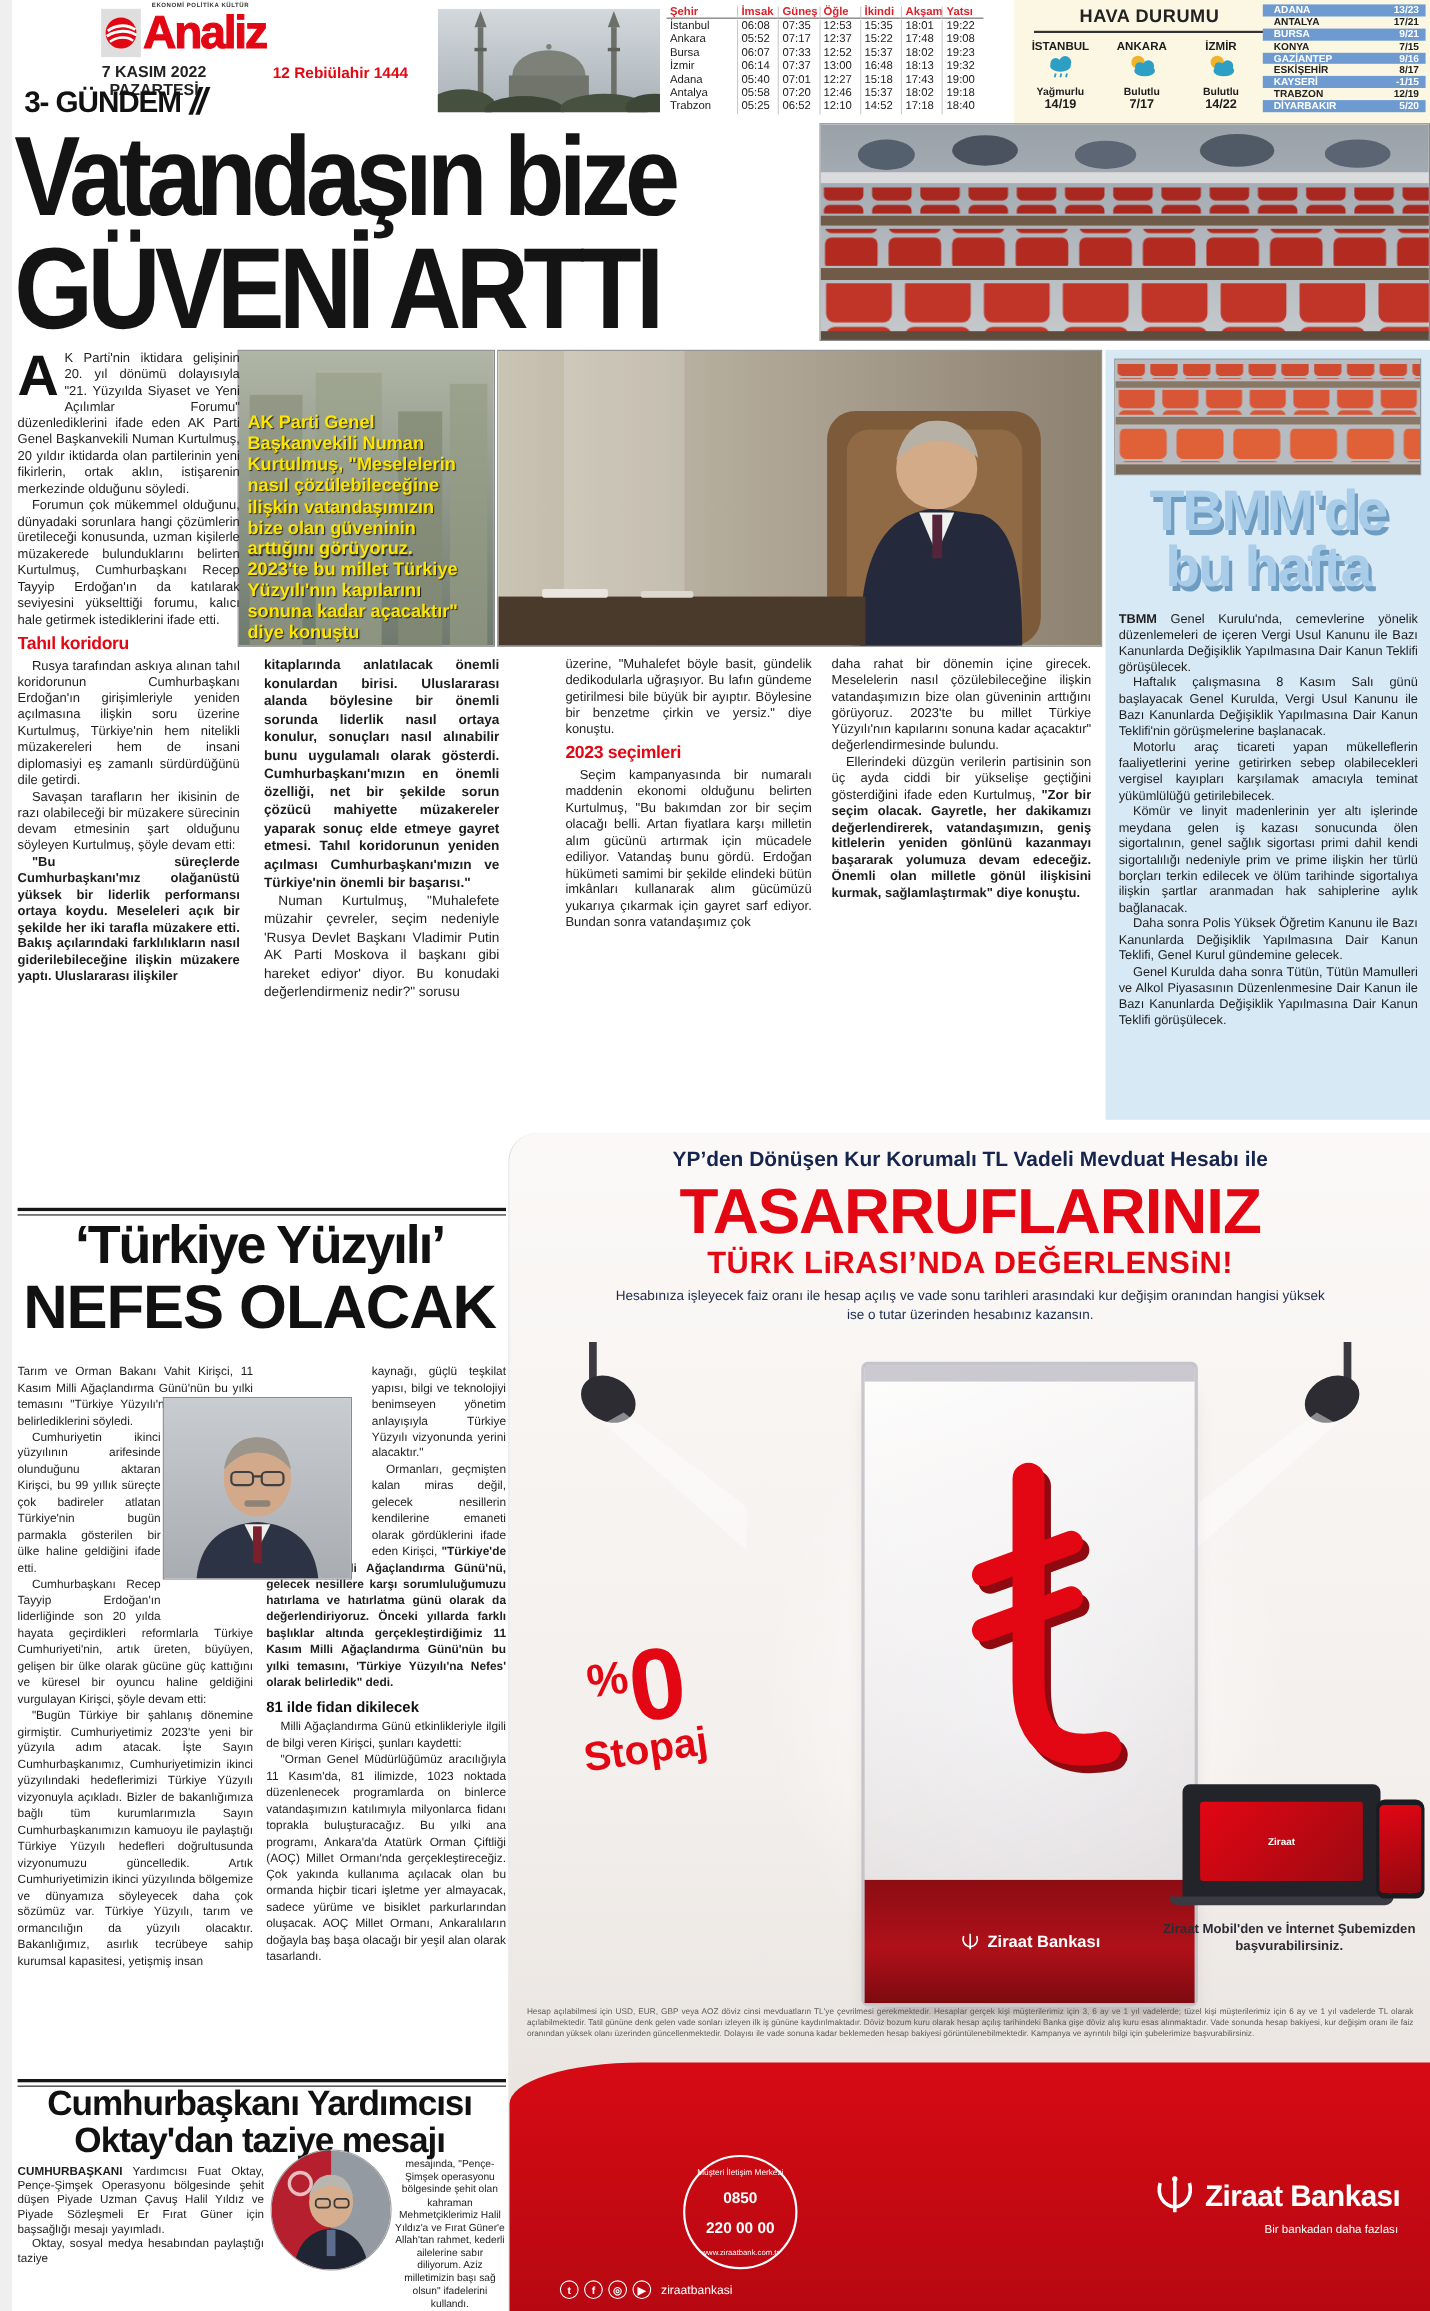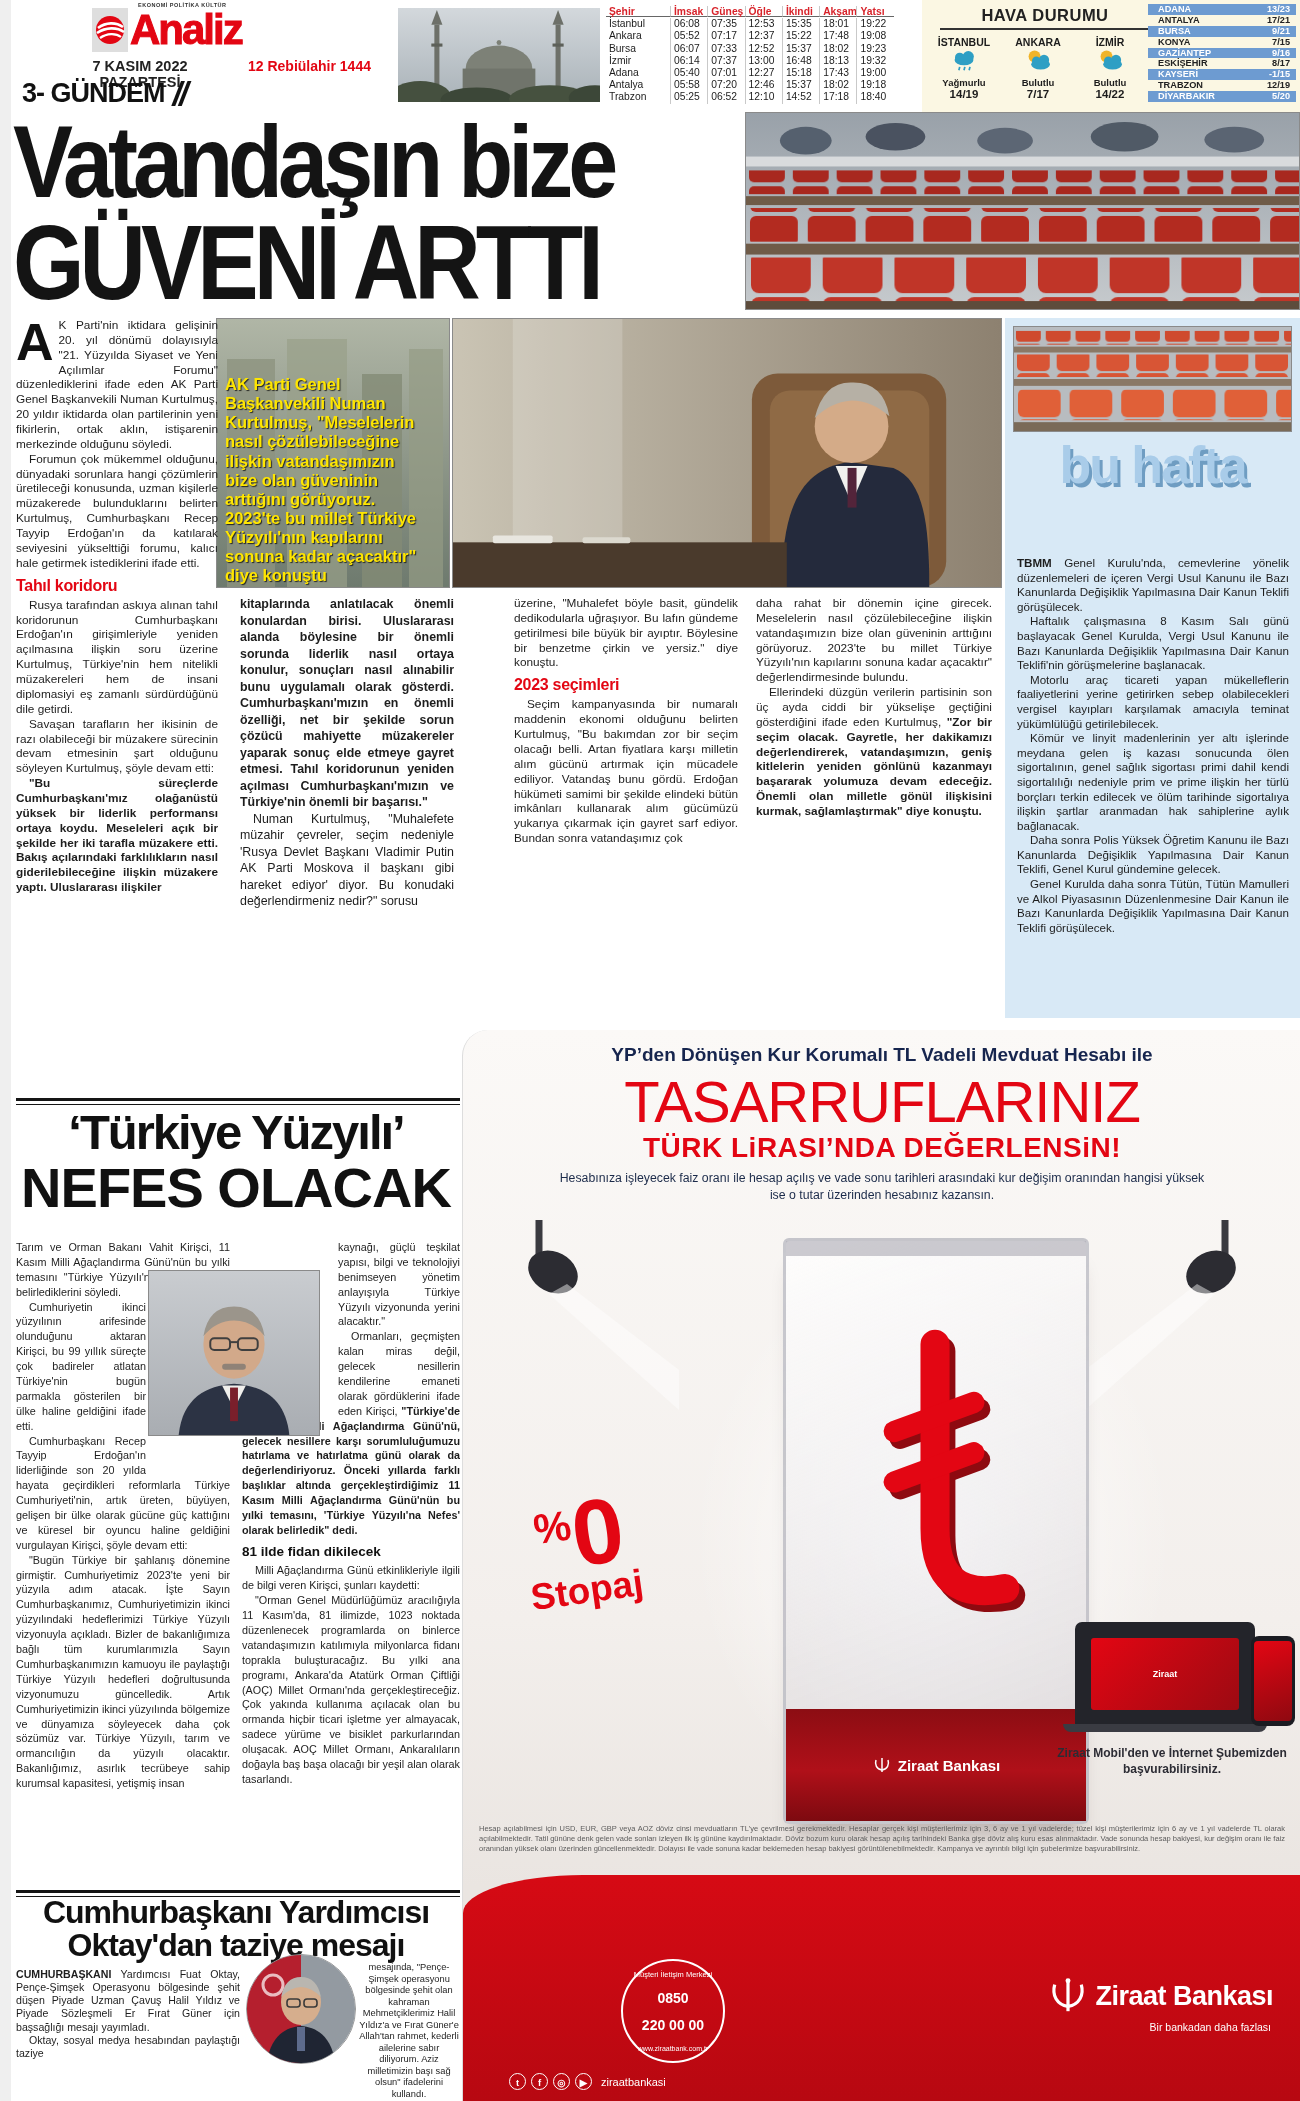--- a/index.html
+++ b/index.html
@@ -81,21 +81,21 @@
       line-height:1.04;color:#111;letter-spacing:-1px;}
   .ccol1{font-size:10.6px;line-height:1.24;}
   .ccol2{font-size:9.3px;line-height:1.24;text-align:center;}
   .cphoto{left:246px;top:1954px;width:108px;height:108px;border-radius:50%;overflow:hidden;border:1px solid #999;}
 
   
   .ad{left:462px;top:1030px;width:838px;height:1071px;overflow:hidden;
       background:linear-gradient(180deg,#fbf9f7 0%,#f3efec 55%,#eae5e1 80%);
       border-top-left-radius:26px;border-left:1px solid #ddd;}
   .ad-kicker{top:14px;width:100%;text-align:center;font-size:19px;font-weight:bold;color:#16254e;}
-  .ad-title{top:38px;width:100%;text-align:center;font-size:58px;font-weight:normal;color:#e30613;letter-spacing:-1px;}
+  .ad-title{top:38px;width:100%;text-align:center;font-size:58px;font-weight:bold;color:#e30613;letter-spacing:-1px;}
   .ad-sub{top:102px;width:100%;text-align:center;font-size:28px;font-weight:bold;color:#e30613;letter-spacing:.5px;}
   .ad-desc{top:140px;left:90px;width:658px;text-align:center;font-size:12.3px;line-height:1.35;color:#1c2b4a;}
   .glow{left:230px;top:220px;width:480px;height:570px;
         background:radial-gradient(closest-side,rgba(255,255,255,.95),rgba(255,255,255,0));}
   .case{left:320px;top:208px;width:300px;height:580px;border:3px solid rgba(190,190,198,.85);border-radius:6px;
         background:linear-gradient(160deg,rgba(255,255,255,.8),rgba(216,213,219,.35) 60%,rgba(200,196,204,.45));
         box-shadow:0 22px 18px -10px rgba(60,40,40,.25);}
   .case-lid{position:absolute;left:0;top:0;width:100%;height:15px;background:rgba(170,168,178,.6);}
   .case-base{position:absolute;left:0;bottom:0;width:100%;height:112px;
              background:linear-gradient(#8c0d13,#b01019 55%,#7d0a10);display:flex;align-items:center;justify-content:center;gap:6px;}
@@ -423,20 +423,21 @@
       </defs>
       <rect width="279" height="106" fill="#b8bcc0"></rect>
       <rect y="4" width="279" height="14" fill="url(#t1)"></rect>
       <rect y="20" width="279" height="6" fill="#8a7866"></rect>
       <rect y="28" width="279" height="23" fill="url(#t2)"></rect>
       <rect y="53" width="279" height="7" fill="#8a7866"></rect>
       <rect y="64" width="279" height="31" fill="url(#t3)"></rect>
       <rect y="97" width="279" height="9" fill="#7a6a58"></rect>
     </svg>
     <div class="abs tbmm-title">
+      <div>TBMM'de</div>
       <div>bu hafta</div>
     </div>
     <div class="pcol tbmm-body">
       <p class="noind"><b>TBMM</b> <span>Genel Kurulu'nda, cemevlerine yönelik düzenlemeleri de içeren Vergi Usul Kanunu ile Bazı Kanunlarda Değişiklik Yapılmasına Dair Kanun Teklifi görüşülecek.</span></p>
       <p>Haftalık çalışmasına 8 Kasım Salı günü başlayacak Genel Kurulda, Vergi Usul Kanunu ile Bazı Kanunlarda Değişiklik Yapılmasına Dair Kanun Teklifi'nin görüşmelerine başlanacak.</p>
       <p>Motorlu araç ticareti yapan mükelleflerin faaliyetlerini yerine getirirken sebep olabilecekleri vergisel kayıpları karşılamak amacıyla teminat yükümlülüğü getirilebilecek.</p>
       <p>Kömür ve linyit madenlerinin yer altı işlerinde meydana gelen iş kazası sonucunda ölen sigortalının, genel sağlık sigortası primi dahil kendi sigortalılığı nedeniyle prim ve prime ilişkin her türlü borçları terkin edilecek ve ölüm tarihinde sigortalıya ilişkin şartlar aranmadan hak sahiplerine aylık bağlanacak.</p>
       <p>Daha sonra Polis Yüksek Öğretim Kanunu ile Bazı Kanunlarda Değişiklik Yapılmasına Dair Kanun Teklifi, Genel Kurul gündemine gelecek.</p>
       <p>Genel Kurulda daha sonra Tütün, Tütün Mamulleri ve Alkol Piyasasının Düzenlenmesine Dair Kanun ile Bazı Kanunlarda Değişiklik Yapılmasına Dair Kanun Teklifi görüşülecek.</p>
     </div>

